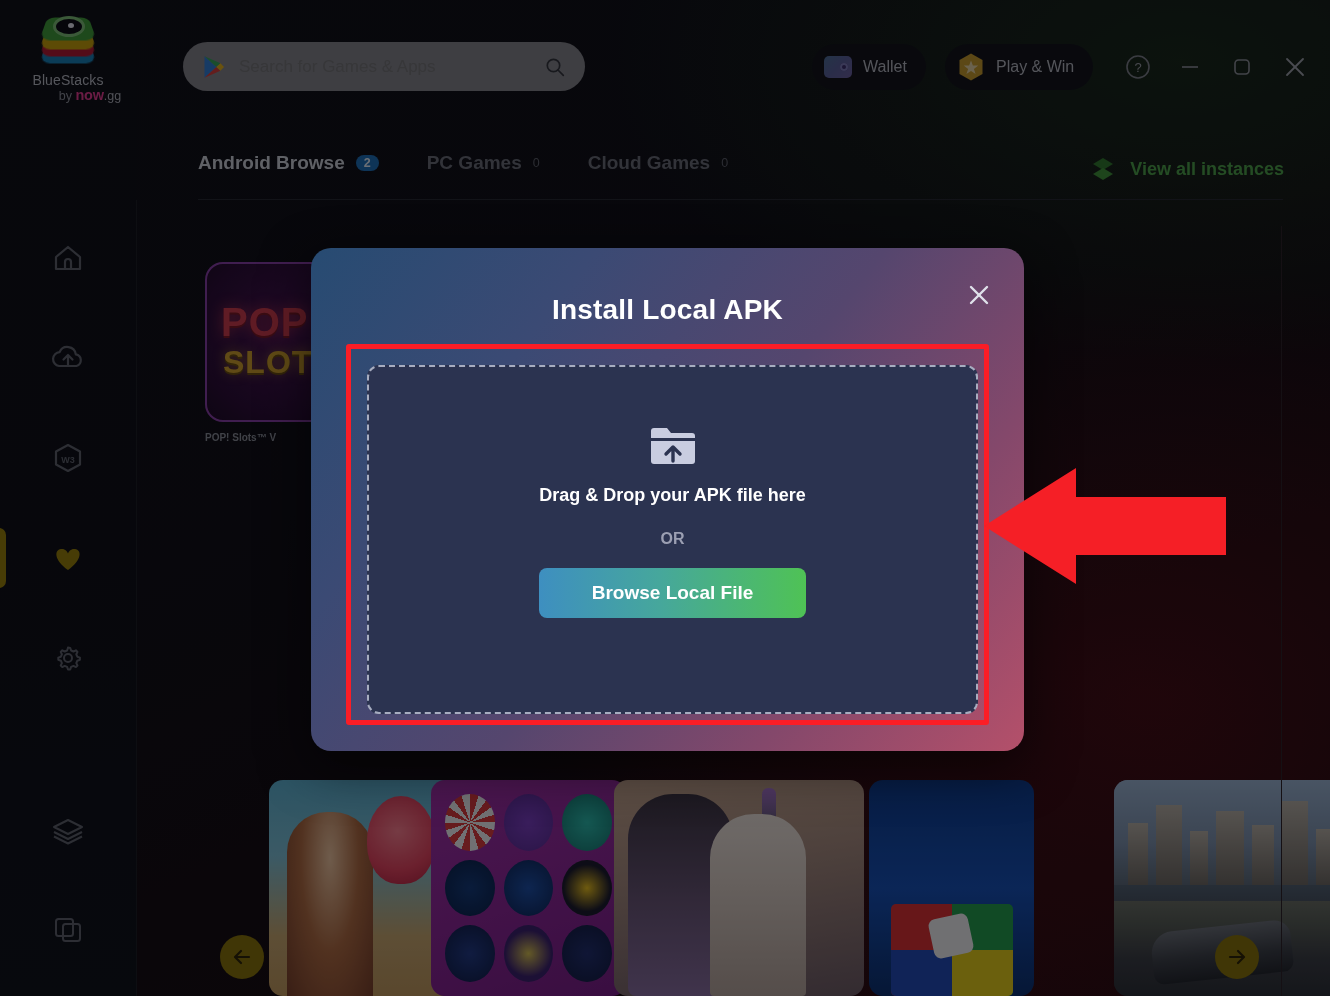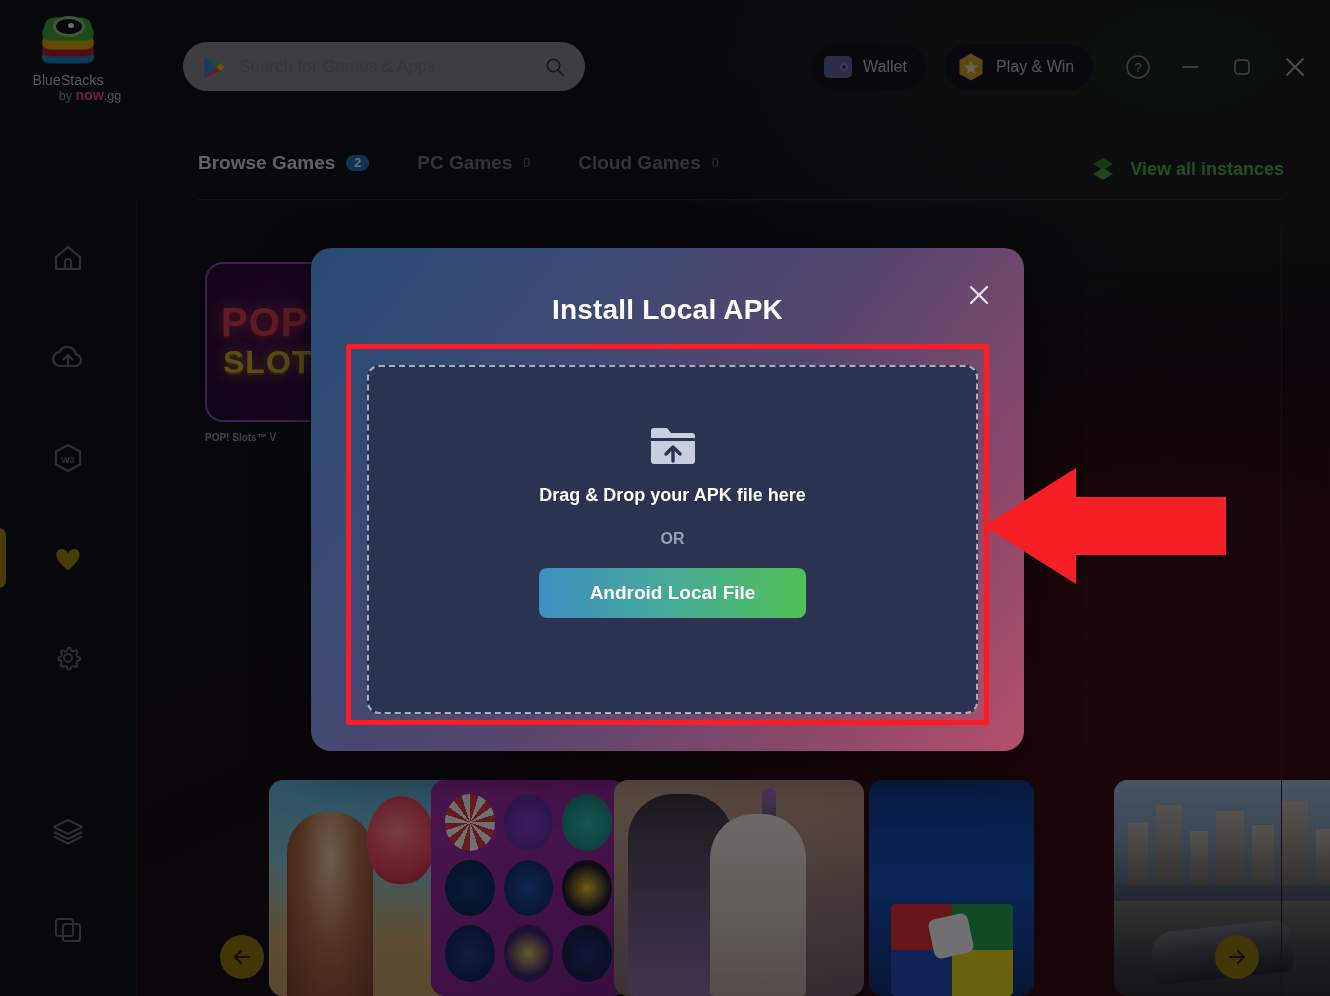--- a/index.html
+++ b/index.html
@@ -400,21 +400,21 @@
     <div class="wbtn w-close">
       <svg width="28" height="28" viewBox="0 0 28 28">
         <line x1="6" y1="6" x2="22" y2="22" stroke="#a0a3aa" stroke-width="1.8" stroke-linecap="round"></line>
         <line x1="22" y1="6" x2="6" y2="22" stroke="#a0a3aa" stroke-width="1.8" stroke-linecap="round"></line>
       </svg>
     </div>
   </div>
 
   <div class="tabs">
     <div class="tab active">
-      <span class="tab-label">Browse Games</span>
+      <span class="tab-label">Android Browse</span>
       <span class="badge-on">2</span>
     </div>
     <div class="tab">
       <span class="tab-label">PC Games</span>
       <span class="badge-off">0</span>
     </div>
     <div class="tab">
       <span class="tab-label">Cloud Games</span>
       <span class="badge-off">0</span>
     </div>
@@ -508,21 +508,21 @@
 
     <div class="redbox">
       <div class="dropzone">
         <svg class="folder-ico" viewBox="0 0 50 44">
           <path d="M3 8 a3 3 0 0 1 3-3 L19 5 l4 5 L44 10 a3 3 0 0 1 3 3 L47 15 L3 15 Z" fill="#c9cde0"></path>
           <path d="M3 18 L47 18 L47 38 a3 3 0 0 1 -3 3 L6 41 a3 3 0 0 1 -3 -3 Z" fill="#c9cde0"></path>
           <path d="M25 38 L25 25 M18 31 L25 24 L32 31" fill="none" stroke="#2b3350" stroke-width="3.4" stroke-linecap="round" stroke-linejoin="round"></path>
         </svg>
         <div class="dz-label">Drag &amp; Drop your APK file here</div>
         <div class="dz-or">OR</div>
-        <button class="browse-btn">Android Local File</button>
+        <button class="browse-btn">Browse Local File</button>
       </div>
     </div>
   </div>
 
   <svg class="arrow-ann" viewBox="0 0 242 120">
     <path d="M0 60 L92 2 L92 31 L242 31 L242 89 L92 89 L92 118 Z" fill="#f51f26"></path>
   </svg>
 
 </div>
 

